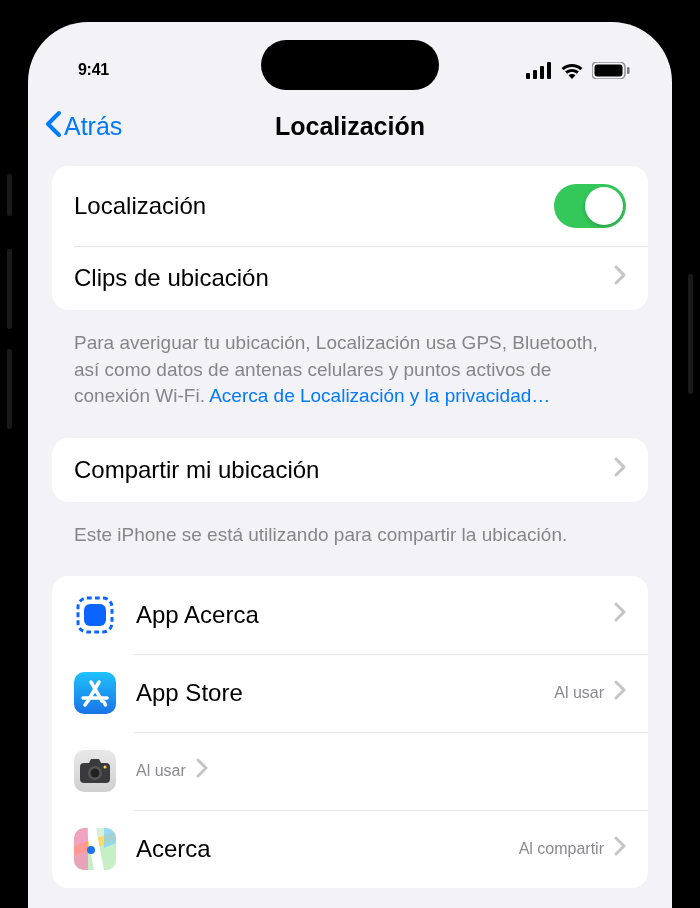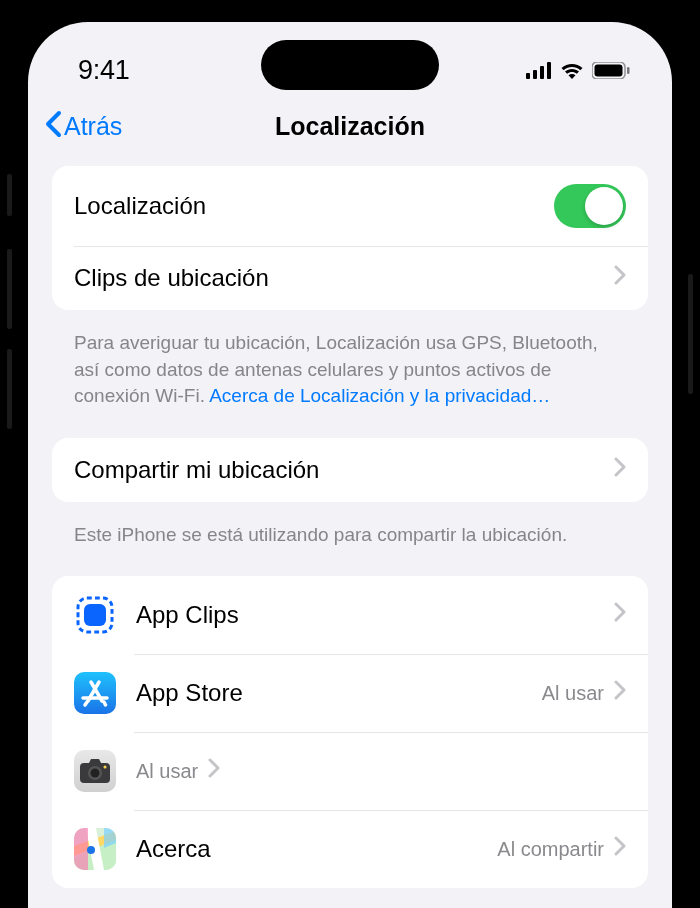--- a/index.html
+++ b/index.html
@@ -66,22 +66,22 @@
     .status-bar {
       height: 74px;
       display: flex;
       justify-content: space-between;
       align-items: center;
       padding: 22px 42px 0 50px;
       position: relative;
       z-index: 5;
     }
     .status-time {
-      font-size: 27px;
-      font-weight: 400;
+      font-size: 16px;
+      font-weight: 700;
       letter-spacing: -0.3px;
       color: #000;
     }
     .status-icons {
       display: flex;
       align-items: center;
       gap: 8px;
     }
     .signal-icon svg, .wifi-icon svg, .battery-icon svg {
       display: block;
@@ -143,21 +143,21 @@
     .row.with-icon + .row.with-icon::before {
       left: 82px;
     }
     .row-label {
       flex: 1;
       font-size: 24px;
       color: #000;
       font-weight: 400;
     }
     .row-value {
-      font-size: 20px;
+      font-size: 16px;
       color: #8a8a8e;
       margin-right: 10px;
     }
     .chevron-right {
       color: #c5c5c9;
       font-size: 22px;
       font-weight: 600;
     }
     .toggle {
       width: 72px;
@@ -301,21 +301,21 @@
 
       <div class="section">
 
         <div class="row with-icon">
           <div class="app-icon icon-appclips">
             <svg width="42" height="42" viewBox="0 0 42 42">
                   <rect x="4" y="4" width="34" height="34" rx="9" fill="none" stroke="#0a65ff" stroke-width="3" stroke-dasharray="4.8 3.2"></rect>
                   <rect x="10" y="10" width="22" height="22" rx="6" fill="#0a65ff"></rect>
                 </svg>
           </div>
-          <div class="row-label">App Clips</div>
+          <div class="row-label">App Acerca</div>
           <div class="row-value"></div>
           <span class="chevron-right">
             <svg width="12" height="20" viewBox="0 0 12 20">
                   <path d="M2 2 L10 10 L2 18" stroke="#c5c5c9" stroke-width="3" fill="none" stroke-linecap="round" stroke-linejoin="round"></path>
                 </svg>
           </span>
         </div>
 
         <div class="row with-icon">
           <div class="app-icon icon-appstore">

